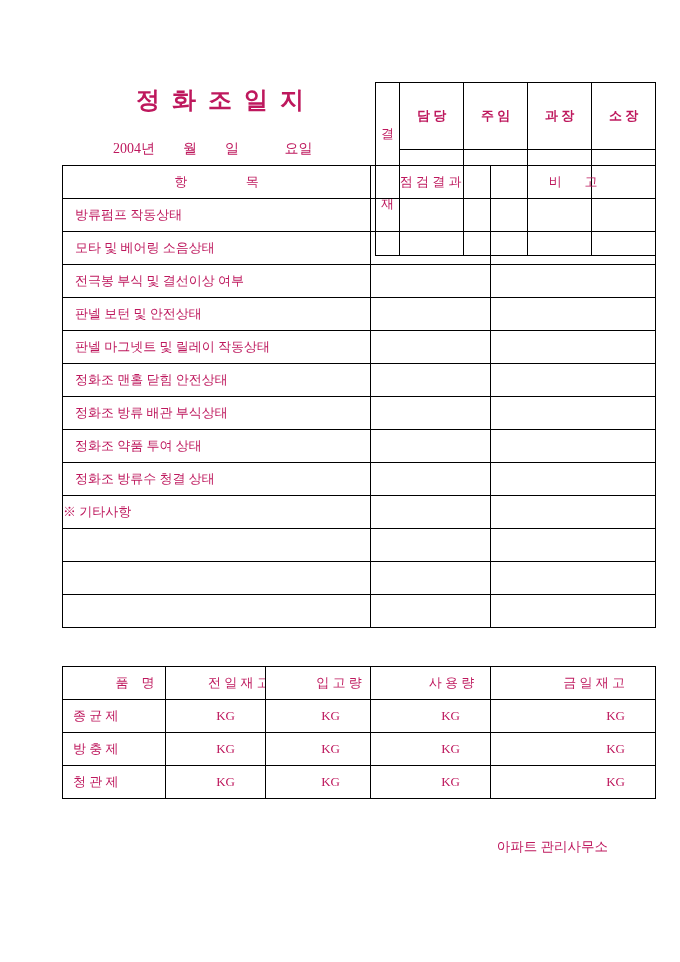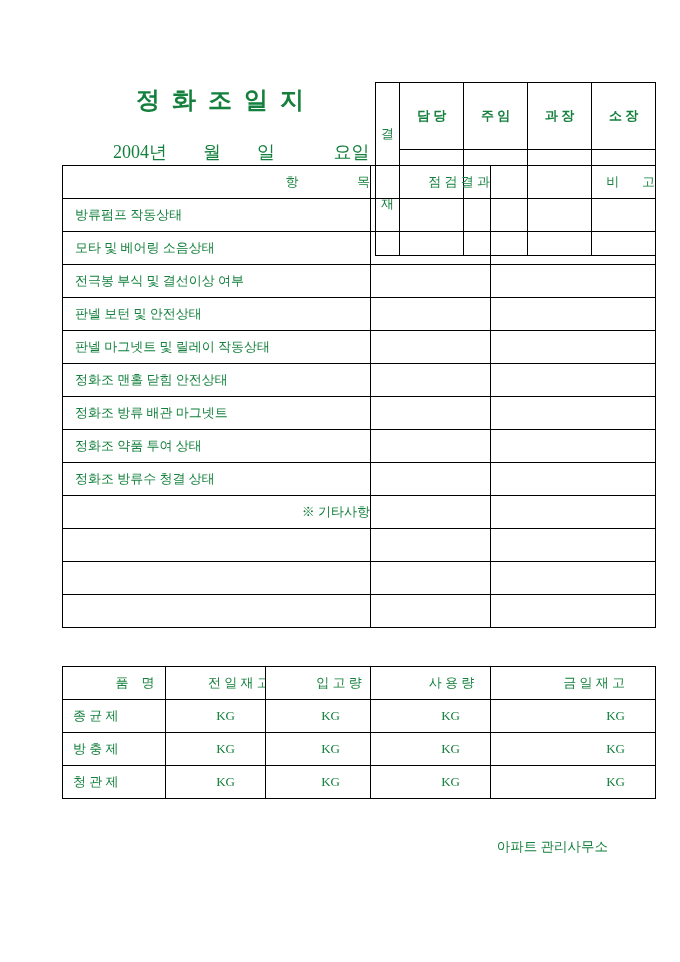--- a/index.html
+++ b/index.html
@@ -1,50 +1,50 @@
 <!DOCTYPE html>
 <html><head>
 <meta charset="utf-8">
 <style>
   * { margin:0; padding:0; box-sizing:border-box; }
   html,body { background:#ffffff; }
   .page {
     position:relative;
     width:680px; height:962px;
     background:#ffffff;
-    color:#15803d;
+    color:#be185d;
     font-family:"Liberation Serif","DejaVu Serif",serif;
     overflow:hidden;
   }
   .title {
     position:absolute; left:136px; top:84px;
     font-size:24px; font-weight:bold;
     letter-spacing:3px; white-space:pre;
   }
   .date-line {
     position:absolute; left:113px; top:140px;
-    font-size:18px; white-space:pre;
+    font-size:14px; white-space:pre;
   }
   table { border-collapse:collapse; table-layout:fixed; }
   td { border:1px solid #000; font-size:13px; overflow:hidden; white-space:pre; }
 
   
   .approval { position:absolute; left:375px; top:82px; width:280px; }
   .approval td { text-align:center; vertical-align:middle; }
   .approval .hd { height:30px;font-weight:bold; }
   .approval .sig { height:48px; }
   .ap-label { width:24px; }
   .ap-label div { height:38px; line-height:38px; text-align:center; }
 
   
   .main { position:absolute; left:62px; top:165px; width:593px; }
   .main td { height:33px; vertical-align:middle; }
   .main td.item { text-align:left; padding-left:12px; }
-  .main td.center { text-align:right; }
-  .main td.hd { text-align:right; }
+  .main td.center { text-align:left; }
+  .main td.hd { text-align:center; }
 
   
   .stock { position:absolute; left:62px; top:666px; width:593px; }
   .stock td { height:33px; vertical-align:middle;padding-left:42px; }
   .stock td.hd { text-align:center; }
   .stock td.name { text-align:left; padding-left:10px; }
   .stock td.kg { text-align:right; padding-right:30px; }
 
   .footer {
     position:absolute; right:72px; top:838px;
@@ -124,21 +124,21 @@
       <td class="item">판넬 마그넷트 및 릴레이 작동상태</td>
       <td></td>
       <td></td>
     </tr>
     <tr>
       <td class="item">정화조 맨홀 닫힘 안전상태</td>
       <td></td>
       <td></td>
     </tr>
     <tr>
-      <td class="item">정화조 방류 배관 마그넷트</td>
+      <td class="item">정화조 방류 배관 부식상태</td>
       <td></td>
       <td></td>
     </tr>
     <tr>
       <td class="item">정화조 약품 투여 상태</td>
       <td></td>
       <td></td>
     </tr>
     <tr>
       <td class="item">정화조 방류수 청결 상태</td>

